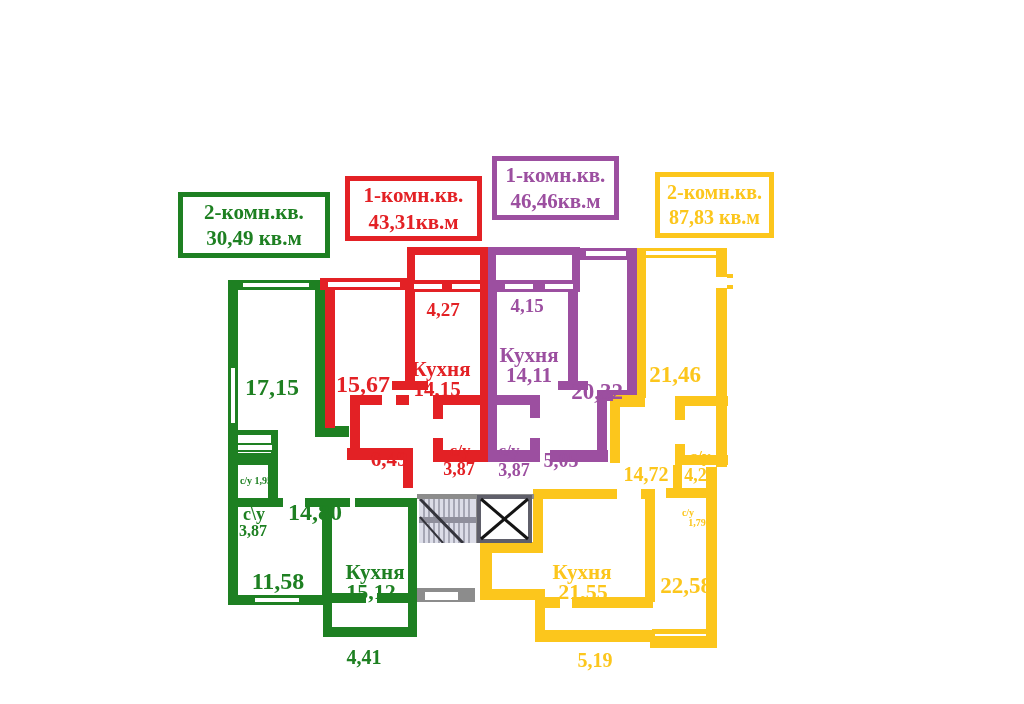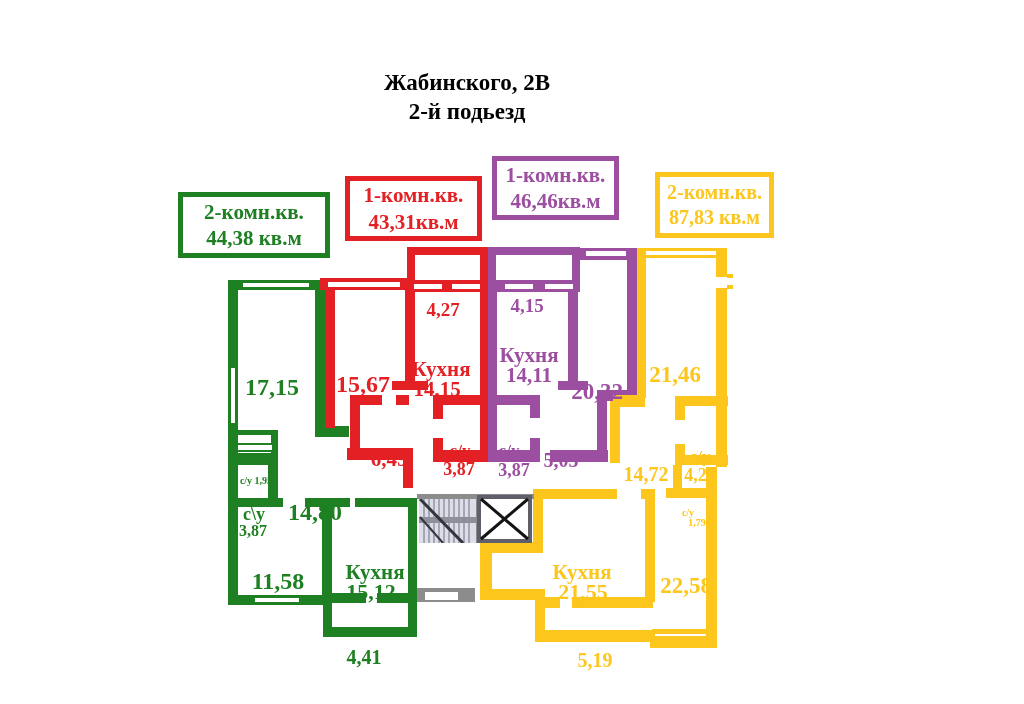--- a/index.html
+++ b/index.html
@@ -35,26 +35,24 @@
   }
   .t-g{color:var(--green);} .t-r{color:var(--red);}
   .t-p{color:var(--purple);} .t-y{color:var(--yellow);}
   svg{position:absolute;}
 </style>
 </head>
 <body>
 
 <div class="canvas">
 
-  <div class="title-line" style="top:70px">Жабинского, 2В</div>
-  <div class="title-line" style="top:99px">2-й подьезд</div>
 
   <div class="legend g" style="left:178px;top:192px;width:152px;height:66px;font-size:21px">
     <div>2-комн.кв.</div>
-    <div>44,38 кв.м</div>
+    <div>30,49 кв.м</div>
   </div>
   <div class="legend r" style="left:345px;top:176px;width:137px;height:65px;font-size:21px">
     <div>1-комн.кв.</div>
     <div>43,31кв.м</div>
   </div>
   <div class="legend p" style="left:492px;top:156px;width:127px;height:64px;font-size:21px">
     <div>1-комн.кв.</div>
     <div>46,46кв.м</div>
   </div>
   <div class="legend y" style="left:655px;top:172px;width:119px;height:66px;font-size:20px">

